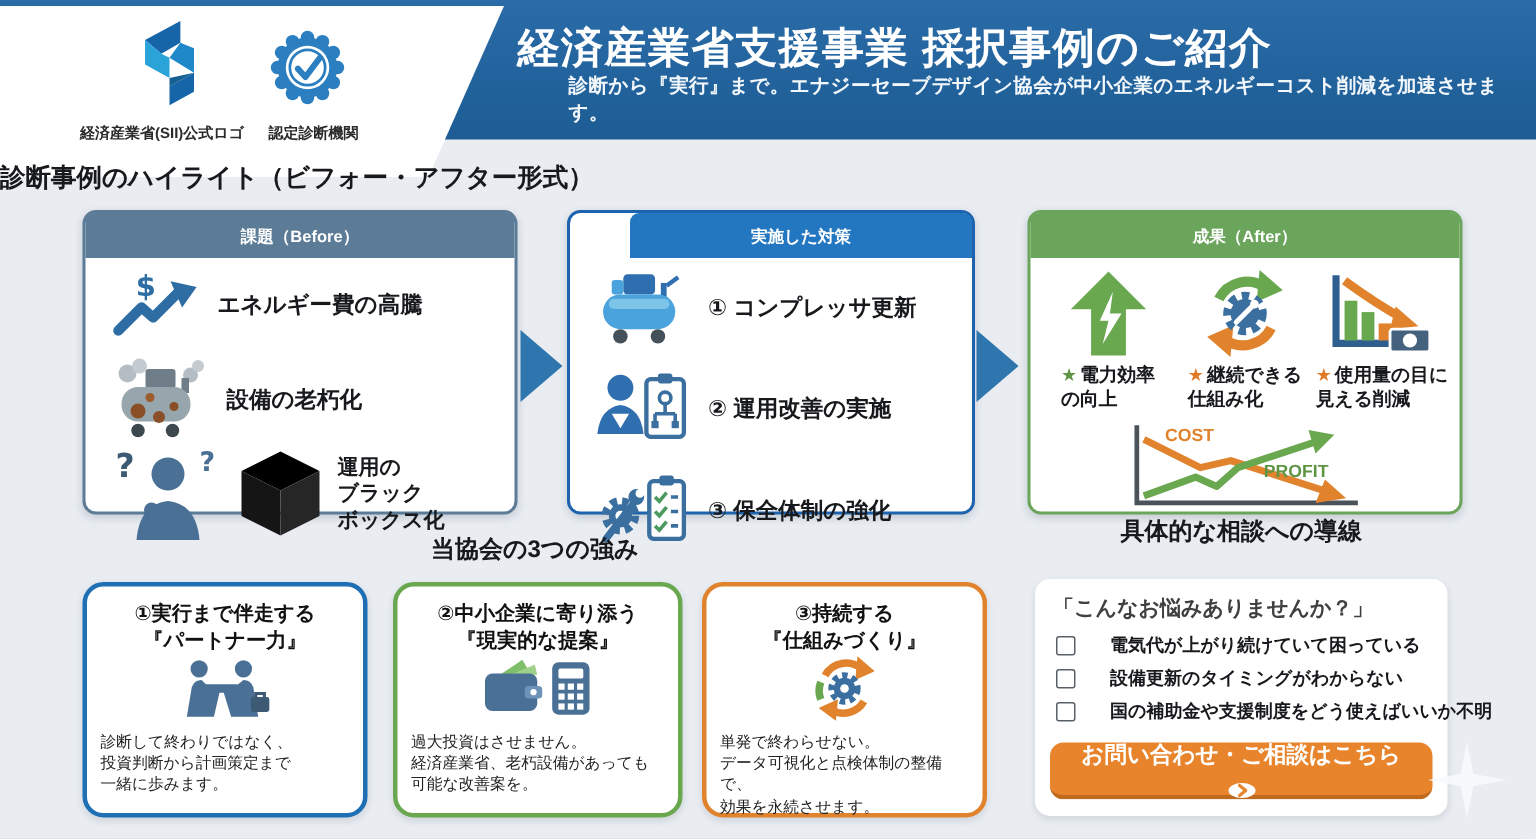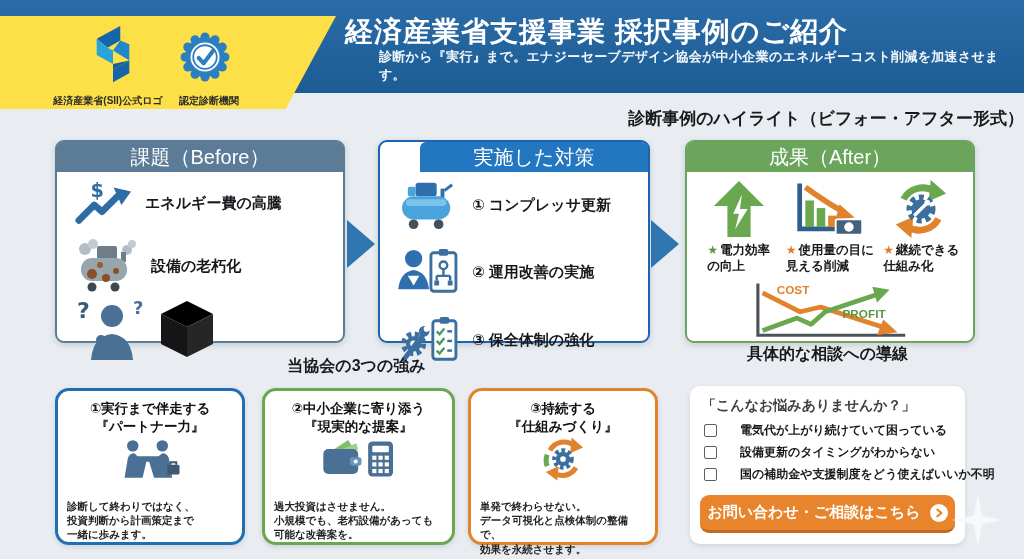--- a/index.html
+++ b/index.html
@@ -2,41 +2,41 @@
 <html><head>
 <meta charset="utf-8">
 <style>
   * { box-sizing: border-box; margin: 0; padding: 0; }
   body { font-family: "Liberation Sans", "DejaVu Sans", sans-serif; background:#cfd6dd; }
   .stage { position:relative; width:1024px; height:559px; background:#e9edf2; overflow:hidden; }
 
   
   .banner { position:absolute; left:0; top:0; width:1024px; height:93px;
             background:linear-gradient(180deg,#2a6ca8,#1d5c94); }
-  .logo-wedge { position:absolute; left:0; top:16px; width:336px; height:93px; background:#fde047;
+  .logo-wedge { position:absolute; left:0; top:4px; width:336px; height:114px; background:#ffffff;
                 clip-path:polygon(0 0,100% 0,85% 100%,0 100%); }
   .sii-logo { position:absolute; left:84px; top:6px; }
   .badge-logo { position:absolute; left:176px; top:10px; }
   .logo-label { position:absolute; top:78px; font-size:10px; font-weight:bold; color:#2b2b2b; text-align:center; white-space:nowrap; }
   .logo-label.l1 { left:38px; width:140px; }
   .logo-label.l2 { left:168px; width:82px; }
   .banner-title { position:absolute; left:345px; top:13px; color:#fff; font-size:28px; font-weight:bold; letter-spacing:1px; }
   .banner-sub { position:absolute; left:347px; top:48px; color:#f2f7fb; font-size:13px; font-weight:bold; letter-spacing:.3px;padding-left:32px; }
 
   
   .sec-heading { position:absolute; font-weight:bold; color:#17191c; }
-  .h-highlight { left:0; top:107px; width:1024px; text-align:right; font-size:17px; }
+  .h-highlight { left:0; top:107px; width:1024px; text-align:left; font-size:17px; }
   .h-strength  { left:55px; top:356px; width:603px; text-align:center; font-size:16px; }
   .h-consult   { left:690px; top:344px; width:275px; text-align:center; font-size:16px; }
 
   
   .hl-box { position:absolute; top:140px; height:203px; background:#fff; border:2px solid;
             border-radius:9px; box-shadow:0 2px 6px rgba(30,50,70,.18); }
   .hl-box .hdr { height:30px; display:flex; align-items:center; justify-content:center;
-                 color:#fff; font-size:20px; font-weight:normal; border-radius:6px 6px 0 0; }
+                 color:#fff; font-size:11px; font-weight:bold; border-radius:6px 6px 0 0; }
   .box-before { left:55px; width:290px; border-color:#5b7b96; }
   .box-before .hdr { background:#5b7b96; }
   .box-measures { left:378px; width:272px; border-color:#1d63ae; }
   .box-measures .hdr { background:#2377c0;margin-left:40px; }
   .box-after { left:685px; width:290px; border-color:#6ba55b; }
   .box-after .hdr { background:#6ba55b; }
 
   .hl-row { display:flex; align-items:center; gap:12px; padding:5px 10px 4px 18px; }
   .hl-row .lbl { font-size:15px; font-weight:bold; color:#17191c; }
   .preline { white-space:pre-line; }
@@ -62,33 +62,33 @@
   .fa1 { left:347px; } .fa2 { left:651px; }
 
   
   .st-box { position:absolute; top:388px; height:157px; background:#ffffff; border:3px solid;
             border-radius:14px; box-shadow:0 2px 5px rgba(30,50,70,.13); text-align:center; }
   .st1 { left:55px;  width:190px; border-color:#1f6fb5; }
   .st2 { left:262px; width:193px; border-color:#6aa84f; }
   .st3 { left:468px; width:190px; border-color:#e0832c; }
   .st-title { font-size:13.5px; font-weight:bold; color:#111; margin-top:9px; line-height:1.3; }
   .st-ico { height:44px; display:flex; align-items:center; justify-content:center; margin-top:2px; }
-  .st-desc { font-size:10.5px; font-weight:bold; color:#222; text-align:left; margin:18px 9px 0 9px; line-height:1.35; }
+  .st-desc { font-size:10.5px; font-weight:normal; color:#222; text-align:left; margin:7px 9px 0 9px; line-height:1.35; }
 
   
   .consult-card { position:absolute; left:690px; top:386px; width:275px; height:158px;
                   background:#fff; border-radius:10px; box-shadow:0 2px 5px rgba(30,50,70,.13); }
   .card-title { font-size:14px; font-weight:bold; color:#404040; padding:11px 12px 2px 12px; }
   .chk-row { display:flex; align-items:center; gap:23px; padding:5px 12px 0 14px; }
   .chk-box { width:13px; height:13px; border:1.6px solid #5a6068; border-radius:2px; background:#fff; flex:0 0 auto; }
   .chk-lbl { font-size:12px; font-weight:bold; color:#17191c; white-space:nowrap; }
   .cta-btn { position:absolute; left:10px; bottom:11px; width:255px; height:38px;
              background:#e8842c; border:none; border-bottom:3px solid #bf6a1d; border-radius:9px;
              display:flex; align-items:center; justify-content:center; gap:9px; cursor:pointer;
-             color:#fff; font-size:15px; font-weight:bold; font-family:inherit; }
+             color:#fff; font-size:15px; font-weight:bold; font-family:inherit;flex-direction:column; }
   .cta-circle { width:18px; height:18px; border-radius:50%; background:#fff;
                 display:flex; align-items:center; justify-content:center; }
 
   .sparkle { position:absolute; left:952px; top:494px; width:52px; height:52px; background:#f7fafc; opacity:.9;
              clip-path:polygon(50% 0,58% 42%,100% 50%,58% 58%,50% 100%,42% 58%,0 50%,42% 42%); }
 </style>
 </head>
 <body>
 
 <div class="stage">
@@ -177,20 +177,23 @@
           <circle cx="26" cy="42" r="5" fill="#4a7096"></circle>
         </svg>
       </span>
       <span class="ico">
         <svg width="64" height="60" viewBox="0 0 64 60">
           <polygon points="32,2 58,15 32,28 6,15" fill="#000000"></polygon>
           <polygon points="6,15 32,28 32,58 6,45" fill="#151515"></polygon>
           <polygon points="58,15 32,28 32,58 58,45" fill="#262626"></polygon>
         </svg>
       </span>
+      <span class="lbl preline">運用の
+ブラック
+ボックス化</span>
     </div>
   </div>
 
   <div class="flow-arrow fa1"></div>
 
   <div class="hl-box box-measures">
     <div class="hdr">実施した対策</div>
     <div class="hl-row" style="padding-top:7px">
       <span class="ico">
         <svg width="62" height="52" viewBox="0 0 64 54">
@@ -252,52 +255,52 @@
     <div class="after-cols">
       <div class="after-col">
         <span class="ico">
           <svg width="58" height="62" viewBox="0 0 60 62">
             <polygon points="30,2 56,28 42,28 42,60 18,60 18,28 4,28" fill="#6aa84f"></polygon>
             <polygon points="33,16 24,36 30,36 26,52 39,31 31,31" fill="#ffffff"></polygon>
           </svg>
         </span>
         <span class="lbl preline"><span class="star green">★</span><span>電力効率
 の向上</span></span>
+      </div>
+      <div class="after-col">
+        <span class="ico">
+          <svg width="62" height="62" viewBox="0 0 64 64">
+            <path d="M14 22 A22 22 0 0 1 46 14" stroke="#6aa84f" stroke-width="7" fill="none"></path>
+            <polygon points="42,2 58,16 40,24" fill="#6aa84f"></polygon>
+            <path d="M50 42 A22 22 0 0 1 18 50" stroke="#e0832c" stroke-width="7" fill="none"></path>
+            <polygon points="22,62 6,48 24,40" fill="#e0832c"></polygon>
+            <circle cx="32" cy="32" r="12" fill="none" stroke="#3a6f9f" stroke-width="6" stroke-dasharray="5 4"></circle>
+            <circle cx="32" cy="32" r="10" fill="#3a6f9f"></circle>
+            <path d="M26 38 L38 26" stroke="#ffffff" stroke-width="3.5" stroke-linecap="round"></path>
+            <circle cx="38.5" cy="25.5" r="3" fill="#ffffff"></circle>
+          </svg>
+        </span>
+        <span class="lbl preline"><span class="star orange">★</span><span>継続できる
+仕組み化</span></span>
       </div>
       <div class="after-col">
         <span class="ico">
           <svg width="72" height="62" viewBox="0 0 76 62">
             <path d="M6 4 V52 H52" stroke="#2f5f8f" stroke-width="5" fill="none"></path>
             <rect x="12" y="22" width="9" height="28" fill="#6aa84f"></rect>
             <rect x="24" y="30" width="9" height="20" fill="#6aa84f"></rect>
             <rect x="36" y="38" width="9" height="12" fill="#e0832c"></rect>
             <path d="M12 8 Q34 24 52 34" stroke="#e0832c" stroke-width="6" fill="none"></path>
             <polygon points="48,26 64,40 44,42" fill="#e0832c"></polygon>
             <rect x="44" y="42" width="28" height="16" rx="2" fill="#44617e" stroke="#ffffff" stroke-width="2"></rect>
             <circle cx="58" cy="50" r="5" fill="#ffffff"></circle>
           </svg>
         </span>
         <span class="lbl preline"><span class="star orange">★</span><span>使用量の目に
 見える削減</span></span>
-      </div>
-      <div class="after-col">
-        <span class="ico">
-          <svg width="62" height="62" viewBox="0 0 64 64">
-            <path d="M14 22 A22 22 0 0 1 46 14" stroke="#6aa84f" stroke-width="7" fill="none"></path>
-            <polygon points="42,2 58,16 40,24" fill="#6aa84f"></polygon>
-            <path d="M50 42 A22 22 0 0 1 18 50" stroke="#e0832c" stroke-width="7" fill="none"></path>
-            <polygon points="22,62 6,48 24,40" fill="#e0832c"></polygon>
-            <circle cx="32" cy="32" r="12" fill="none" stroke="#3a6f9f" stroke-width="6" stroke-dasharray="5 4"></circle>
-            <circle cx="32" cy="32" r="10" fill="#3a6f9f"></circle>
-            <path d="M26 38 L38 26" stroke="#ffffff" stroke-width="3.5" stroke-linecap="round"></path>
-            <circle cx="38.5" cy="25.5" r="3" fill="#ffffff"></circle>
-          </svg>
-        </span>
-        <span class="lbl preline"><span class="star orange">★</span><span>継続できる
-仕組み化</span></span>
       </div>
     </div>
     <div class="after-chart">
       <svg width="158" height="58" viewBox="0 0 200 74">
         <path d="M8 2 V68 H196" stroke="#4a525a" stroke-width="4" fill="none"></path>
         <path d="M14 14 L62 38 L88 32 L150 52 L172 59" stroke="#e0832c" stroke-width="6" fill="none" stroke-linejoin="round"></path>
         <polygon points="168,48 186,64 160,68" fill="#e0832c"></polygon>
         <path d="M14 62 L58 46 L76 54 L94 38 L160 16" stroke="#6aa84f" stroke-width="6" fill="none" stroke-linejoin="round"></path>
         <polygon points="154,6 176,10 160,26" fill="#6aa84f"></polygon>
         <text x="32" y="15" font-size="15" font-weight="bold" fill="#e0832c" font-family="Liberation Sans, sans-serif">COST</text>
@@ -346,21 +349,21 @@
           <rect x="63" y="29" width="5" height="5"></rect>
             <rect x="70.5" y="29" width="5" height="5"></rect>
             <rect x="78" y="29" width="5" height="5"></rect>
           <rect x="63" y="37" width="5" height="5"></rect>
             <rect x="70.5" y="37" width="5" height="5"></rect>
             <rect x="78" y="37" width="5" height="5"></rect>
         </g>
       </svg>
     </div>
     <div class="st-desc preline">過大投資はさせません。
-小規模でも、老朽設備があっても
+経済産業省、老朽設備があっても
 可能な改善案を。</div>
   </div>
 
   <div class="st-box st3">
     <div class="st-title preline">③持続する
 『仕組みづくり』</div>
     <div class="st-ico">
       <svg width="46" height="46" viewBox="0 0 64 64">
         <path d="M14 20 A22 22 0 0 1 48 14" stroke="#e0832c" stroke-width="7" fill="none"></path>
         <polygon points="44,2 60,16 42,24" fill="#e0832c"></polygon>

